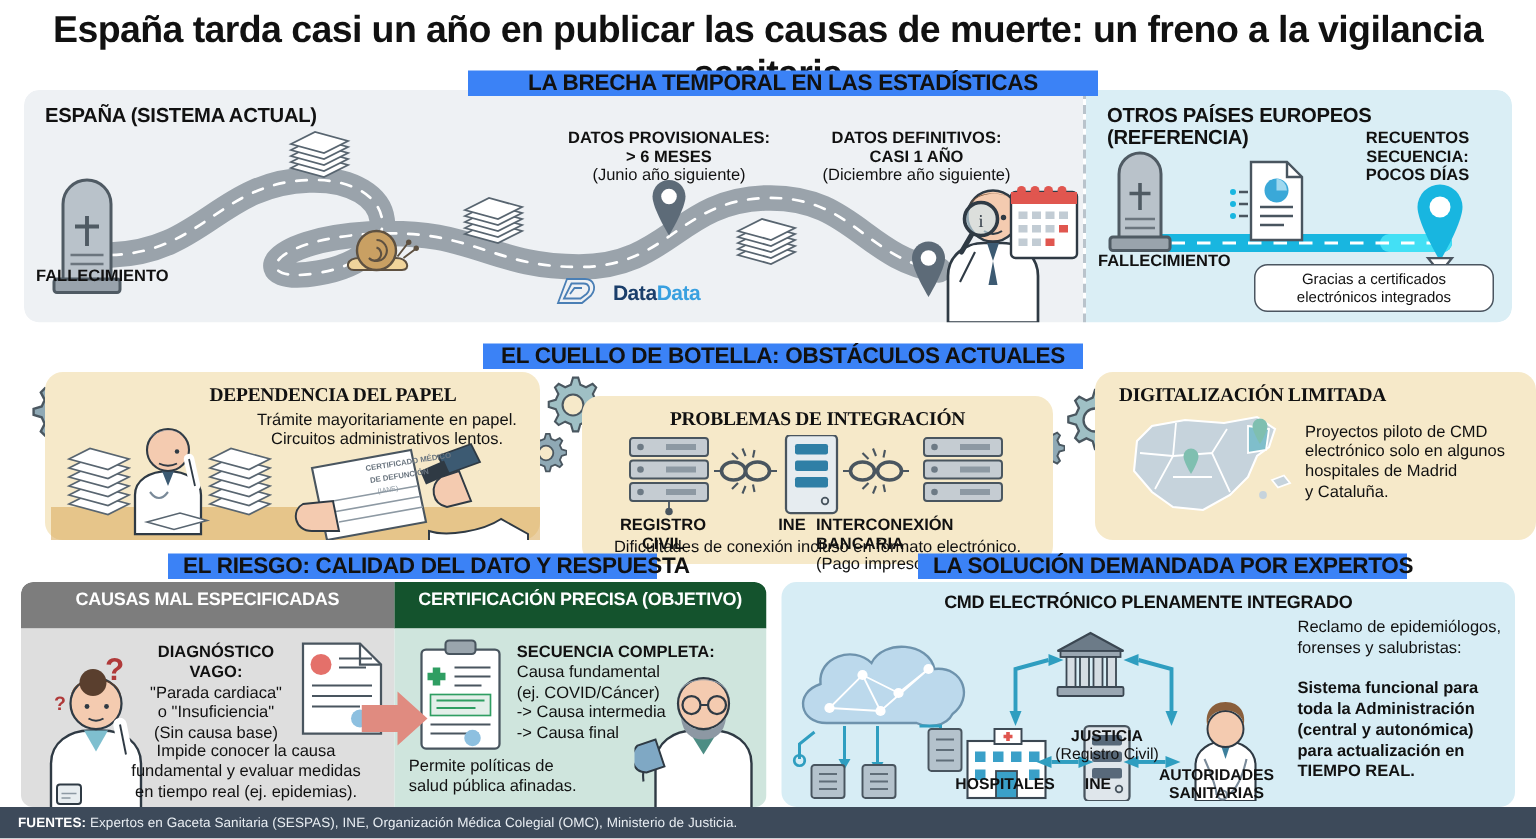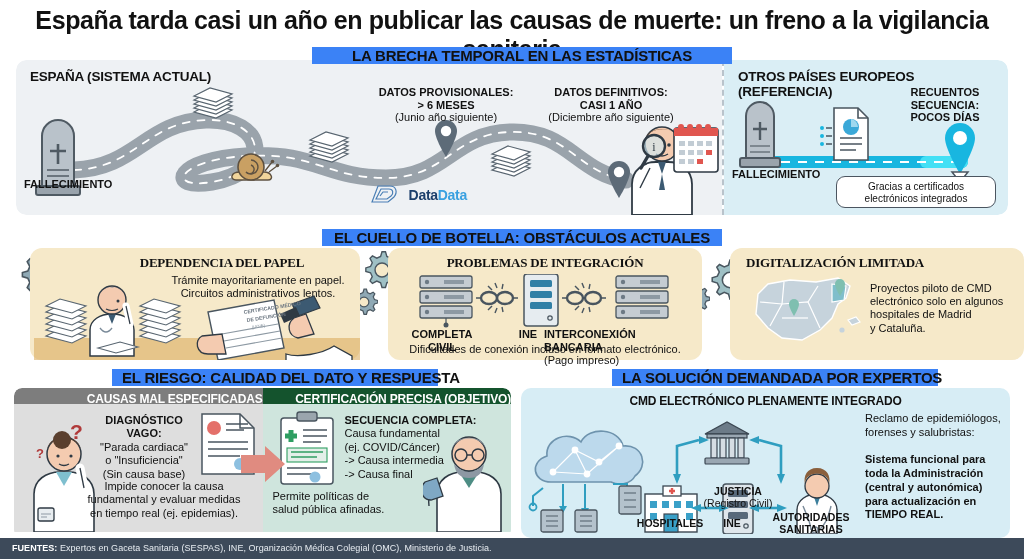--- a/index.html
+++ b/index.html
@@ -53,21 +53,21 @@
       font-size:13px;font-weight:bold;color:#111;letter-spacing:-0.2px;font-family:Liberation Serif, serif;}
   .mid-card .body{position:absolute;left:0;width:100%;text-align:center;
       font-size:11px;line-height:1.2;color:#111;}
 
   .gear{position:absolute;}
 
   
   .bl-wrap{position:absolute;left:14px;top:388px;width:497px;height:150px;
      display:flex;border-radius:8px;overflow:hidden;}
   .bl-col{position:relative;width:50%;height:150px;}
-  .bl-head{height:16px;line-height:22px;text-align:right;color:#fff;
+  .bl-head{height:31px;line-height:22px;text-align:center;color:#fff;
      font-size:12px;font-weight:bold;letter-spacing:-0.2px;}
   .bl-body{position:relative;height:128px;}
   .bl-left .bl-head{background:#7d7d7d;border-radius:8px 0 0 0;}
   .bl-left .bl-body{background:#dedede;}
   .bl-right .bl-head{background:#14532d;border-radius:0 8px 0 0;}
   .bl-right .bl-body{background:#cfe5dd;}
   .txt{position:absolute;font-size:11px;line-height:1.22;color:#111;}
   .txt b{font-weight:bold;}
 
   
@@ -387,21 +387,21 @@
           <path d="M84,58 C96,62 120,58 132,50 L150,60 L150,72 L84,72 Z" fill="#ffffff" stroke="#2f3a44" stroke-width="1.3"></path>
           <path d="M0,40 C-8,44 -6,58 6,58 L24,58 L20,38 Z" fill="#f4cbb0" stroke="#2f3a44" stroke-width="1.3"></path>
           <path d="M92,22 C84,28 86,40 96,42 L112,38 L104,18 Z" fill="#f4cbb0" stroke="#2f3a44" stroke-width="1.3"></path>
         </g>
         <text x="210" y="46" font-size="5.2" font-weight="bold" fill="#6b7680" transform="rotate(-9 210 46)">CERTIFICADO MÉDICO</text>
         <text x="213" y="54" font-size="5.2" font-weight="bold" fill="#6b7680" transform="rotate(-9 213 54)">DE DEFUNCIÓN</text>
         <text x="218" y="61" font-size="4.6" fill="#8d99a3" transform="rotate(-9 218 61)">(IANE)</text>
       </svg>
     </div>
 
-    <div class="mid-card" style="left:372px;width:314px;">
+    <div class="mid-card" style="left:372px;width:314px;margin-top:16px;">
       <div class="hd">PROBLEMAS DE INTEGRACIÓN</div>
 
       <svg style="position:absolute;left:26px;top:26px;" width="262" height="56" viewBox="0 0 262 56">
 
         <g>
           <g fill="#c5ccd2" stroke="#49555f" stroke-width="1.3">
             <rect x="6" y="2" width="52" height="12" rx="2"></rect>
             <rect x="6" y="17" width="52" height="12" rx="2"></rect>
             <rect x="6" y="32" width="52" height="12" rx="2"></rect>
           </g>
@@ -470,21 +470,21 @@
             </g>
           <g fill="#8d99a3">
               <rect x="30" y="6" width="20" height="4"></rect>
               <rect x="30" y="21" width="20" height="4"></rect>
               <rect x="30" y="36" width="20" height="4"></rect>
             </g>
         </g>
       </svg>
 
       <div class="body" style="top:80px;left:16px;width:76px;text-align:center;">
-        <b>COMPLETA</b><br>
+        <b>REGISTRO</b><br>
         <b>CIVIL</b>
       </div>
       <div class="body" style="top:80px;left:118px;width:44px;text-align:center;">
         <b>INE</b>
       </div>
       <div class="body" style="top:80px;left:156px;width:152px;text-align:left;">
         <b>INTERCONEXIÓN BANCARIA</b><br>
         <span>(Pago impreso)</span>
       </div>
       <div class="body" style="top:95px;left:0;width:314px;text-align:center;">Dificultades de conexión incluso en formato electrónico.</div>

